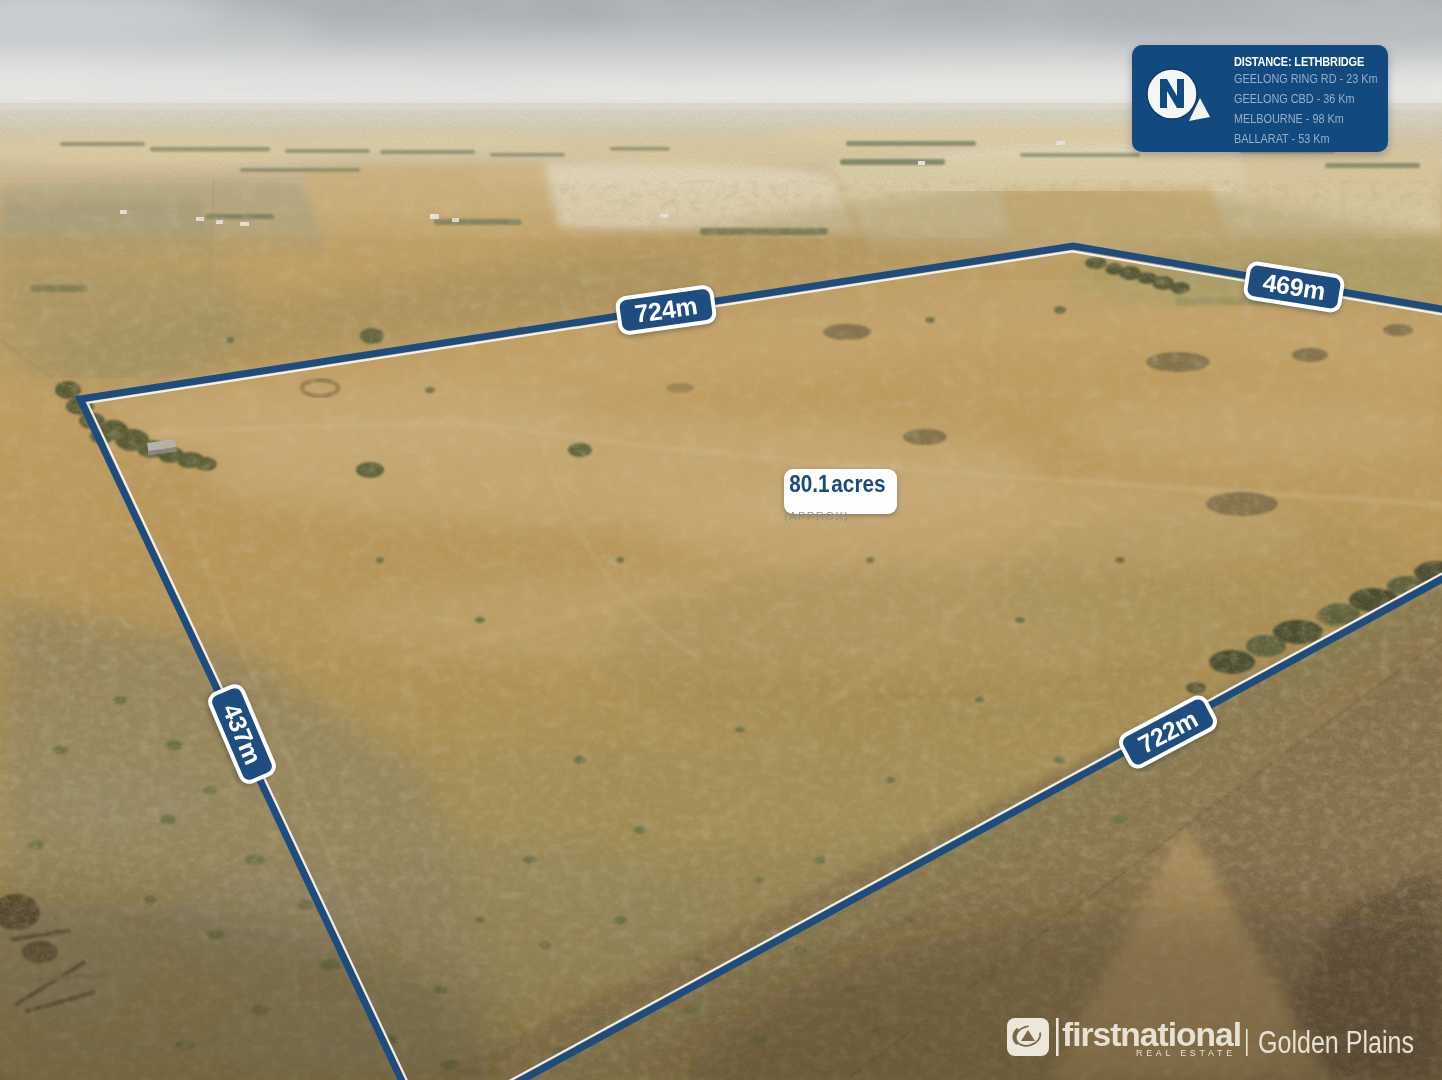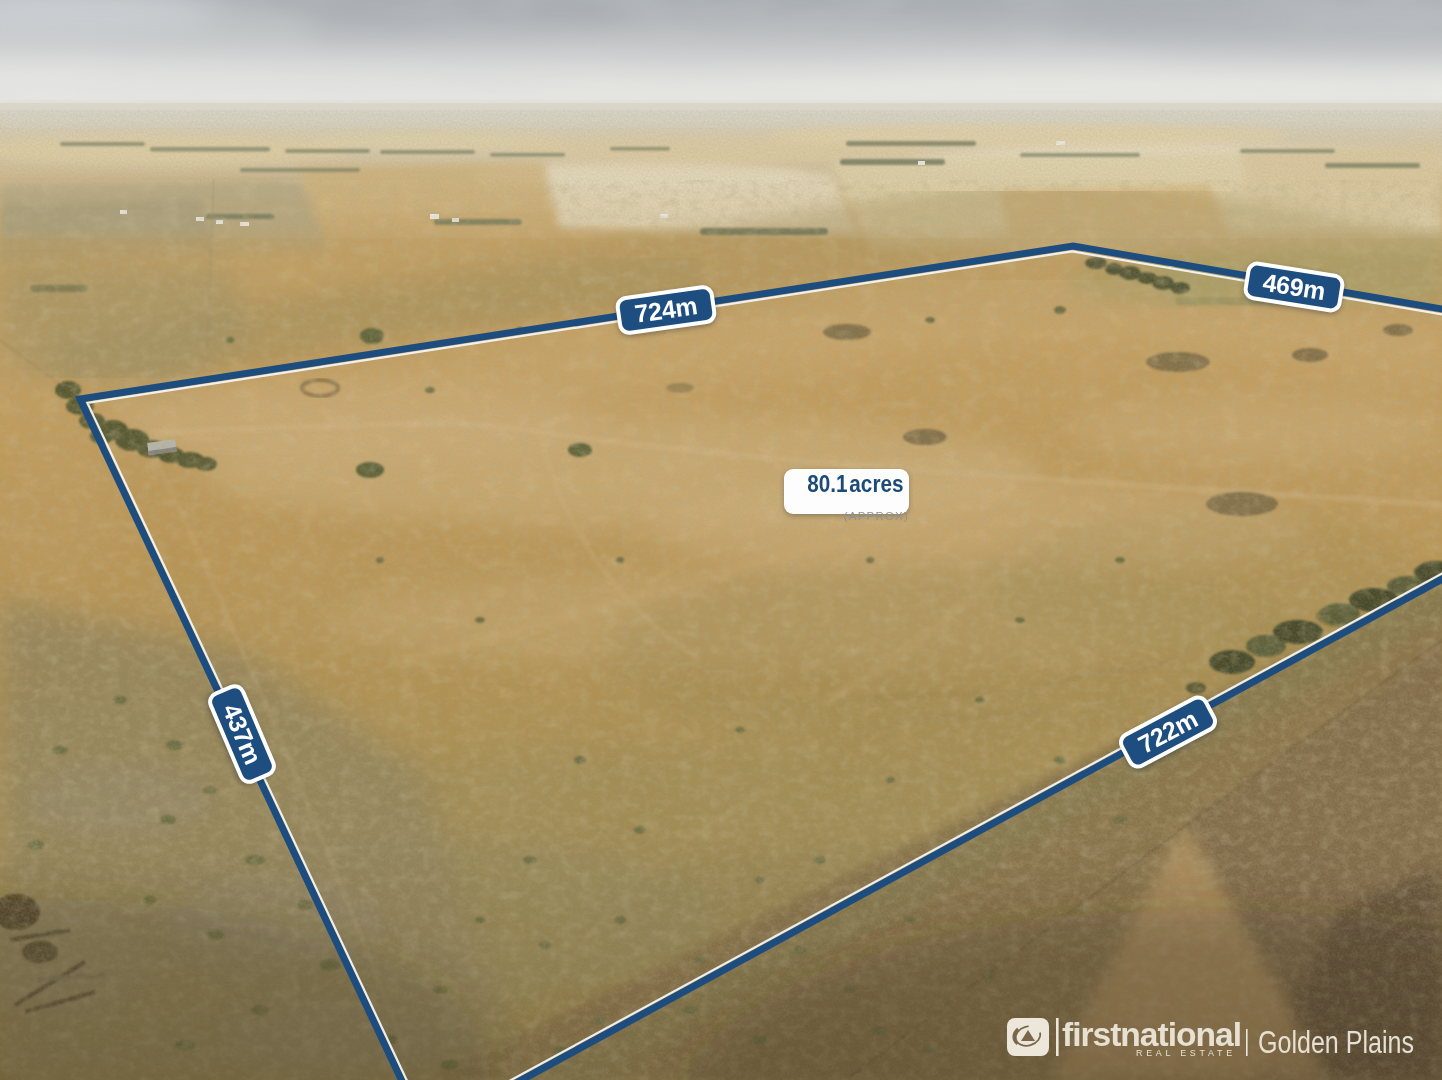--- a/index.html
+++ b/index.html
@@ -1,19 +1,19 @@
 <!DOCTYPE html>
 <html><head>
 <meta charset="utf-8">
 <style>
 html,body{margin:0;padding:0}
 #stage{position:relative;width:1442px;height:1080px;overflow:hidden;font-family:"Liberation Sans",sans-serif;background:#c2a26c}
 #bg{position:absolute;left:0;top:0}
 .pill{position:absolute;box-sizing:border-box;background:#1e4e80;border:4px solid #fff;border-radius:11px;color:#fff;font-weight:bold;display:flex;align-items:center;justify-content:center;font-size:25px;letter-spacing:-0.3px;width:99px;height:39px;box-shadow:0 2px 5px rgba(20,30,40,.35)}
-#acre{position:absolute;left:784px;top:469px;width:125px;height:45px;background:#fdfdfd;border-radius:9px;text-align:right;box-shadow:0 2px 5px rgba(20,30,40,.3)}
+#acre{position:absolute;left:784px;top:469px;width:113px;height:45px;background:#fdfdfd;border-radius:9px;text-align:left;box-shadow:0 2px 5px rgba(20,30,40,.3)}
 #acre .a1{font-size:23px;font-weight:bold;color:#1c4b78;line-height:24px;margin-top:3px;letter-spacing:0px}
 #acre .s1{display:inline-block;transform:scaleX(0.9)}
 #acre .a2{font-size:11.5px;color:#8d9096;letter-spacing:1.2px;line-height:13px;margin-top:14px}
 #infobox{position:absolute;left:1132px;top:45px;width:256px;height:107px;background:#12497e;border-radius:10px;box-shadow:0 3px 8px rgba(20,30,40,.3)}
 #infobox .ib-title{position:absolute;left:102px;top:9px;font-size:13px;font-weight:bold;color:#fff;letter-spacing:-0.2px;white-space:nowrap;transform-origin:0 0;transform:scaleX(0.845)}
 #infobox .ib-lines{position:absolute;left:102px;top:24px;font-size:13px;color:#97aec9;line-height:19.9px;white-space:nowrap;transform-origin:0 0;transform:scaleX(0.835)}
 #fnlogo{position:absolute;left:1000px;top:1008px}
 </style>
 </head>
 <body>
@@ -353,20 +353,29 @@
 <div class="pill" style="left:666px;top:310px;transform:translate(-50%,-50%) rotate(-8deg)">724m</div>
 <div class="pill" style="left:1294px;top:287px;transform:translate(-50%,-50%) rotate(9deg)">469m</div>
 <div class="pill" style="left:242px;top:734px;transform:translate(-50%,-50%) rotate(67deg)">437m</div>
 <div class="pill" style="left:1168px;top:732px;transform:translate(-50%,-50%) rotate(-28deg)">722m</div>
 
 <div id="acre">
 <div class="a1"><span class="s1">80.1 acres</span></div>
 <div class="a2">(APPROX)</div>
 </div>
 
+<div id="infobox">
+<svg width="80" height="82" style="position:absolute;left:9px;top:18px">
+<circle cx="31" cy="31" r="25" fill="#f4f6f3" stroke="#0d3a66" stroke-width="1.5"></circle>
+<path d="M19,45 L19,16 L26,16 L36,33 L36,16 L43,16 L43,45 L36,45 L26,28 L26,45 Z" fill="#12497e"></path>
+<polygon points="48,58 69,54 59,35" fill="#f4f6f3"></polygon>
+</svg>
+<div class="ib-title">DISTANCE: LETHBRIDGE</div>
+<div class="ib-lines">GEELONG RING RD - 23 Km<br>GEELONG CBD - 36 Km<br>MELBOURNE - 98 Km<br>BALLARAT - 53 Km</div>
+</div>
 
 <svg id="fnlogo" width="440" height="66" viewBox="0 0 440 66">
 <g fill="#ece7da">
 <rect x="7" y="10" width="42" height="38" rx="8"></rect>
 <rect x="56" y="10" width="2.6" height="38"></rect>
 <rect x="246" y="21" width="1.6" height="27"></rect>
 </g>
 <g stroke="#7a6648" fill="none">
 <ellipse cx="28" cy="28" rx="12.5" ry="9.5" stroke-width="1.7" transform="rotate(-16 28 28)" pathLength="100" stroke-dasharray="80 20"></ellipse>
 <path d="M16,32.5 A13,10 0 0,1 20.5,18.5" stroke-width="3.2" transform="rotate(-16 28 28)"></path>

